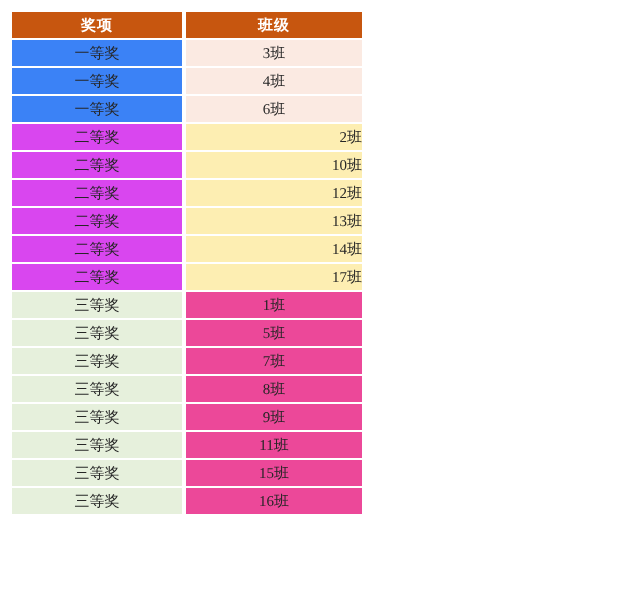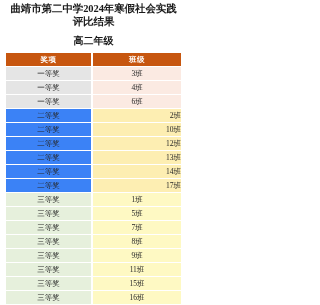--- a/index.html
+++ b/index.html
@@ -75,37 +75,33 @@
     height: 13px;
     padding: 0;
     text-align: center;
     color: #262626;
     border-bottom: 1px solid #ffffff;
     white-space: nowrap;
     overflow: hidden;
   }
   tbody td.col-award { border-right: 2px solid #ffffff; }
 
-  tr.tier-first td  { background: #e5e5e5; }
-  tr.tier-second td { background: #3b82f6; }
+  tr.tier-first td  { background: #3b82f6; }
+  tr.tier-second td { background: #d946ef; }
   tr.tier-third td  { background: #e6f0dc; }
 
   tr.tier-first td.col-class  { background: #fbeae2; margin-top: 32px; }
   tr.tier-second td.col-class { background: #fdeeb2; text-align: right; }
-  tr.tier-third td.col-class  { background: #fef9c3; }
+  tr.tier-third td.col-class  { background: #ec4899; }
 </style>
 </head>
 <body>
 
 <div class="page">
 
-  <div class="title-block">
-    <div class="title">曲靖市第二中学2024年寒假社会实践评比结果</div>
-    <div class="subtitle">高二年级</div>
-  </div>
 
   <div class="table-wrap">
     <table class="grade-table">
       <colgroup>
         <col class="c-award">
         <col class="c-class">
       </colgroup>
       <thead>
         <tr>
           <th class="col-award">奖项</th>

